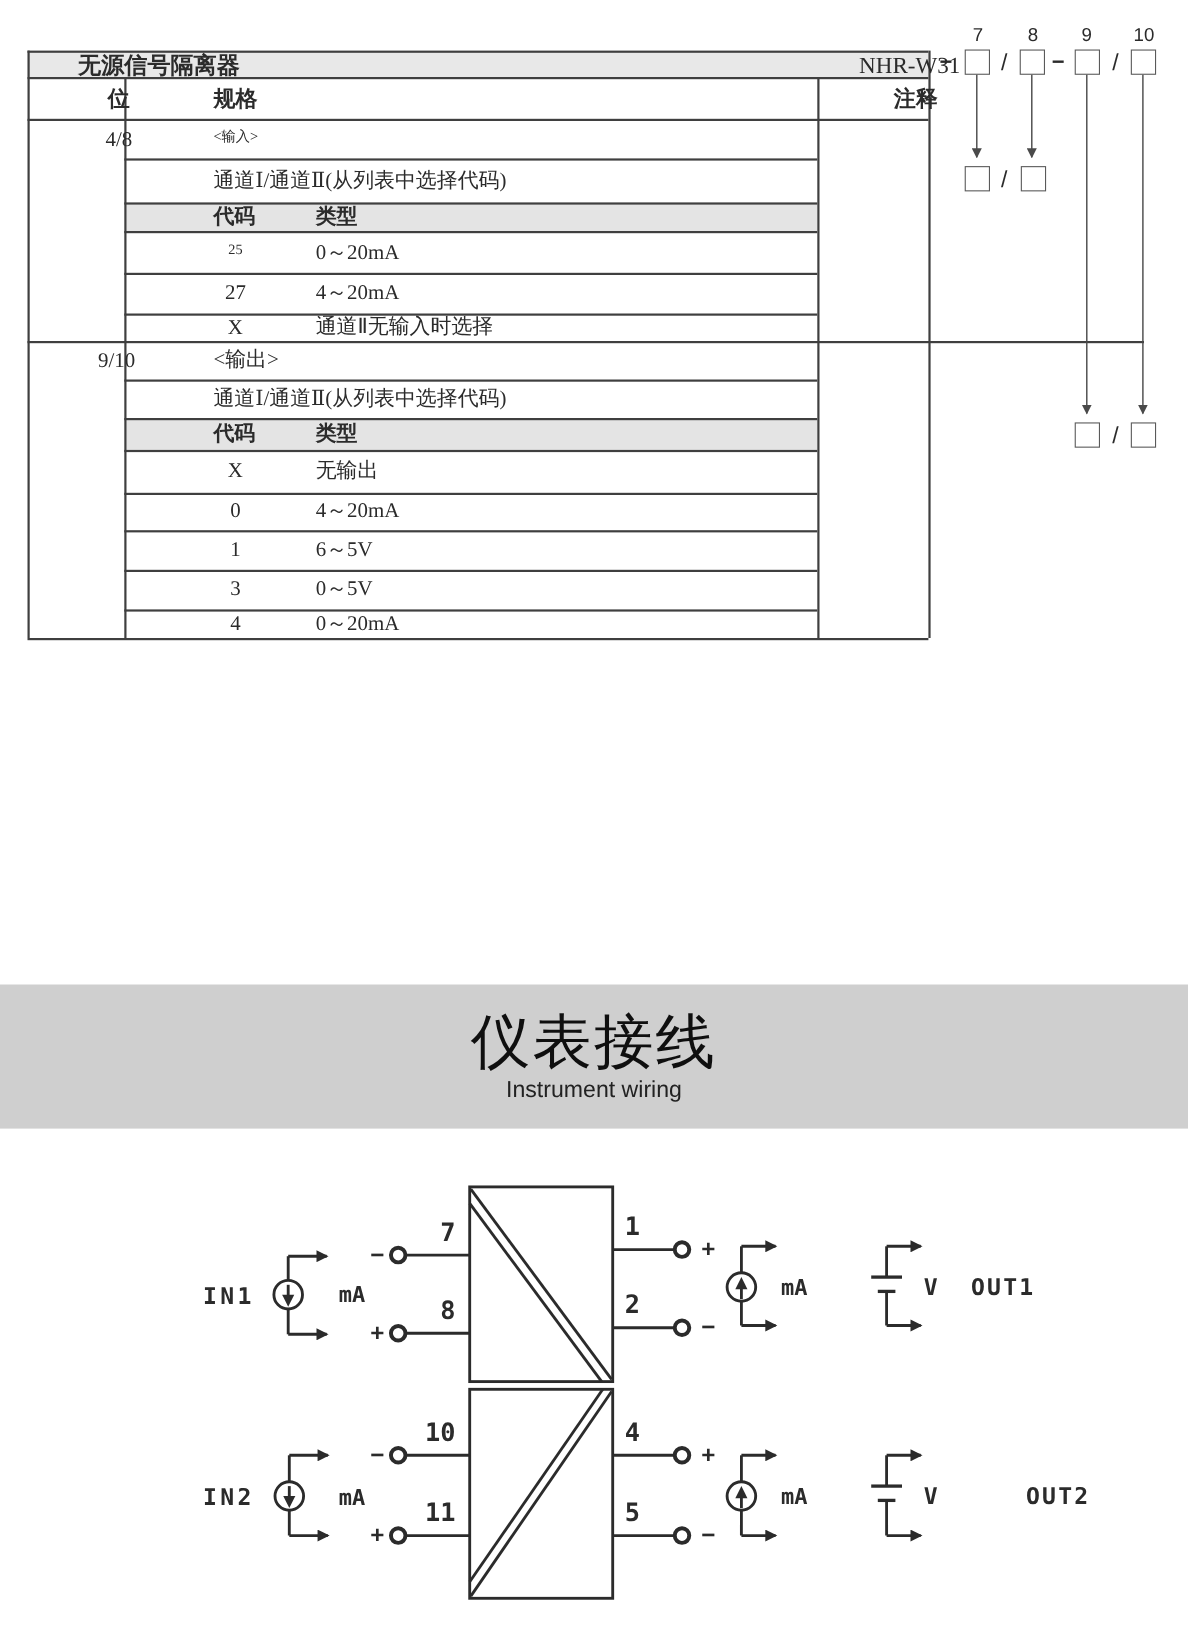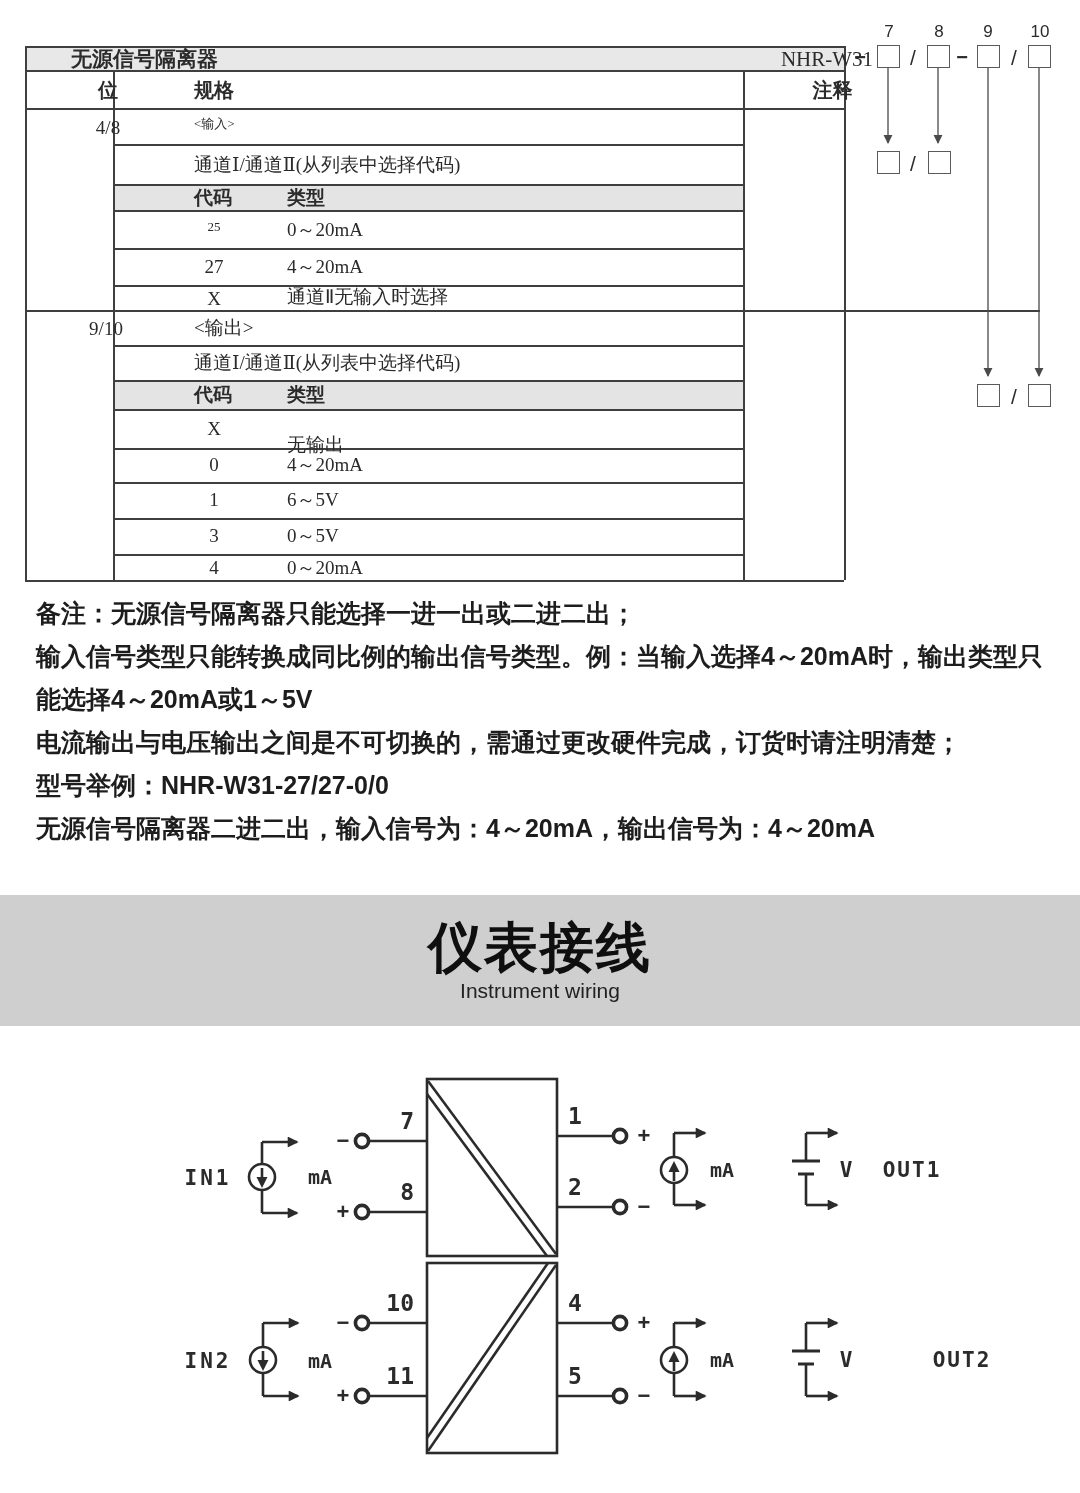--- a/index.html
+++ b/index.html
@@ -15,21 +15,21 @@
   .sans{font-family:"Liberation Sans","DejaVu Sans",sans-serif;}
   .mono{font-family:"DejaVu Sans Mono","Liberation Mono",monospace;}
   .b{font-weight:bold;}
   .ctr{text-align:center;}
   .box22{position:absolute;width:21px;height:21px;border:1.6px solid #5a5a5a;background:#fff;}
   
   .note-line{font-size:25px;font-weight:bold;line-height:43px;color:#1d1d1d;white-space:nowrap;}
   
   .banner{position:absolute;left:0;top:895px;width:1080px;height:131px;background:#cfcfcf;
           display:flex;flex-direction:column;align-items:center;justify-content:center;}
-  .banner-title{font-size:54px;font-weight:bold;color:#0f0f0f;letter-spacing:2px;line-height:1;}
+  .banner-title{font-size:54px;font-weight:normal;color:#0f0f0f;letter-spacing:2px;line-height:1;}
   .banner-sub{font-size:21px;color:#222;margin-top:6px;line-height:1;}
   svg{position:absolute;overflow:visible;}
 </style>
 </head>
 <body>
 
 <div class="page">
 
   <div>
 
@@ -79,21 +79,21 @@
     <span class="t serif" style="left:248px;top:257px;font-size:19px;">4～20mA</span>
     <span class="t serif ctr" style="left:140px;top:289px;width:70px;font-size:19px;">X</span>
     <span class="t serif" style="left:248px;top:289px;font-size:19px;font-family:Liberation Mono, monospace;">通道Ⅱ无输入时选择</span>
 
     <span class="t serif ctr" style="left:25px;top:319px;width:84px;font-size:19px;">9/10</span>
     <span class="t serif" style="left:155px;top:318px;font-size:19px;">&lt;输出&gt;</span>
     <span class="t serif" style="left:155px;top:353px;font-size:19px;">通道Ⅰ/通道Ⅱ(从列表中选择代码)</span>
     <span class="t serif b" style="left:155px;top:385px;font-size:19px;">代码</span>
     <span class="t serif b" style="left:248px;top:385px;font-size:19px;">类型</span>
     <span class="t serif ctr" style="left:140px;top:419px;width:70px;font-size:19px;">X</span>
-    <span class="t serif" style="left:248px;top:435px;font-size:19px;">无输出</span>
+    <span class="t serif" style="left:248px;top:419px;font-size:19px;">无输出</span>
     <span class="t serif ctr" style="left:140px;top:455px;width:70px;font-size:19px;">0</span>
     <span class="t serif" style="left:248px;top:455px;font-size:19px;">4～20mA</span>
     <span class="t serif ctr" style="left:140px;top:490px;width:70px;font-size:19px;">1</span>
     <span class="t serif" style="left:248px;top:490px;font-size:19px;">6～5V</span>
     <span class="t serif ctr" style="left:140px;top:526px;width:70px;font-size:19px;">3</span>
     <span class="t serif" style="left:248px;top:526px;font-size:19px;">0～5V</span>
     <span class="t serif ctr" style="left:140px;top:558px;width:70px;font-size:19px;">4</span>
     <span class="t serif" style="left:248px;top:558px;font-size:19px;">0～20mA</span>
   </div>
 
@@ -128,28 +128,20 @@
 
     <div class="box22" style="left:877px;top:151px;"></div>
     <span class="t sans ctr" style="left:903px;top:153px;width:20px;font-size:21px;">/</span>
     <div class="box22" style="left:928px;top:151px;"></div>
 
     <div class="box22" style="left:977px;top:384px;"></div>
     <span class="t sans ctr" style="left:1004px;top:386px;width:20px;font-size:21px;">/</span>
     <div class="box22" style="left:1028px;top:384px;"></div>
   </div>
 
-  <div class="abs" style="left:36px;top:592px;width:1020px;">
-    <div class="note-line">备注：无源信号隔离器只能选择一进一出或二进二出；</div>
-    <div class="note-line">输入信号类型只能转换成同比例的输出信号类型。例：当输入选择4～20mA时，输出类型只</div>
-    <div class="note-line">能选择4～20mA或1～5V</div>
-    <div class="note-line">电流输出与电压输出之间是不可切换的，需通过更改硬件完成，订货时请注明清楚；</div>
-    <div class="note-line">型号举例：NHR-W31-27/27-0/0</div>
-    <div class="note-line">无源信号隔离器二进二出，输入信号为：4～20mA，输出信号为：4～20mA</div>
-  </div>
 
   <div class="banner">
     <div class="banner-title">仪表接线</div>
     <div class="banner-sub">Instrument wiring</div>
   </div>
 
   <div>
     <svg width="880" height="410" viewBox="150 1060 880 410" style="left:150px;top:1060px;">
       <defs>
         <marker id="ah-b" viewBox="0 0 10 10" refX="8.5" refY="5" markerWidth="4.6" markerHeight="4.2" orient="auto-start-reverse">

